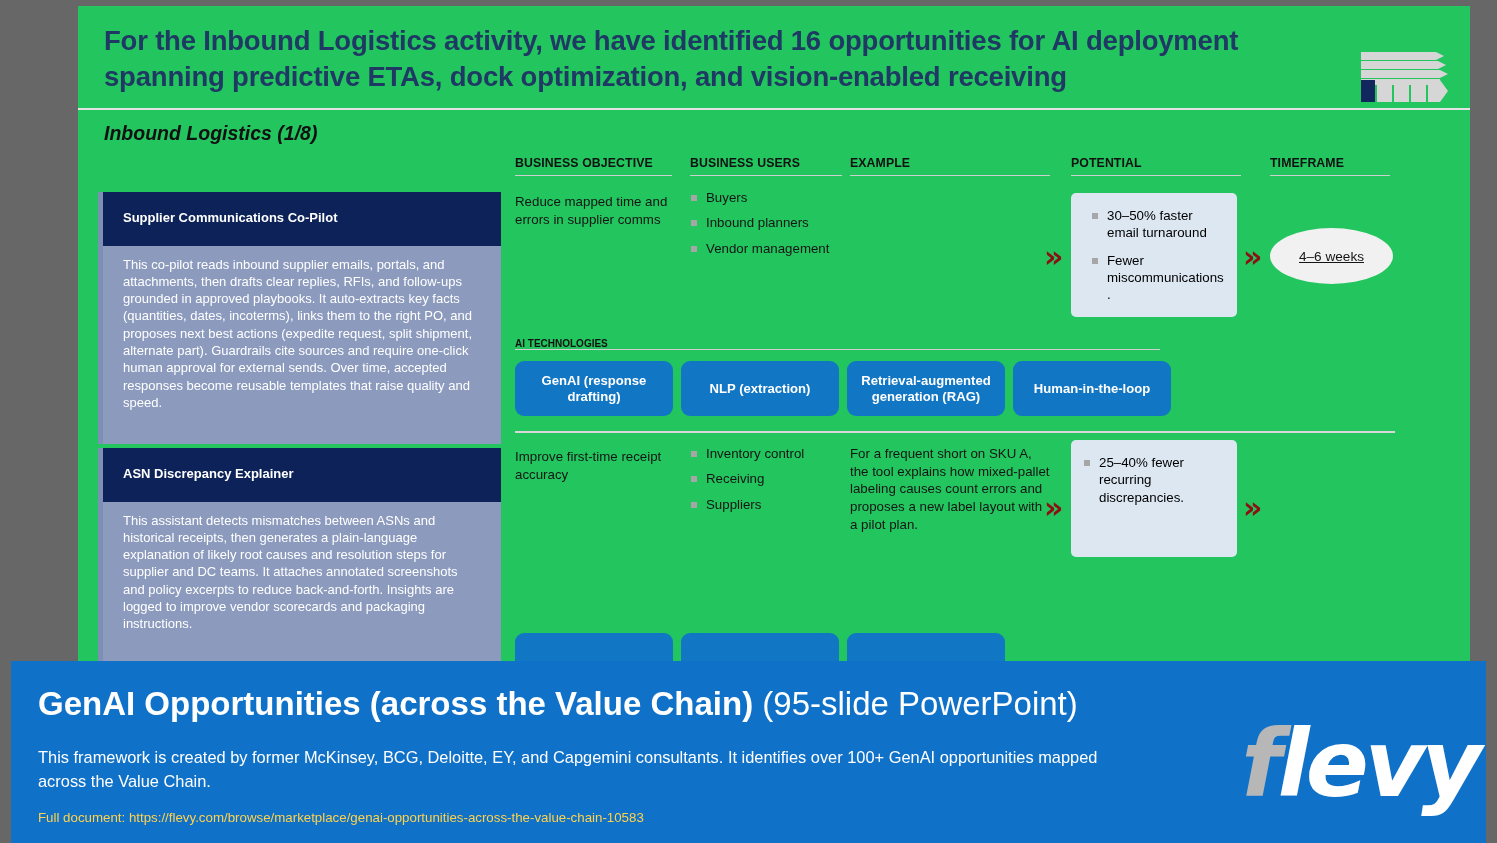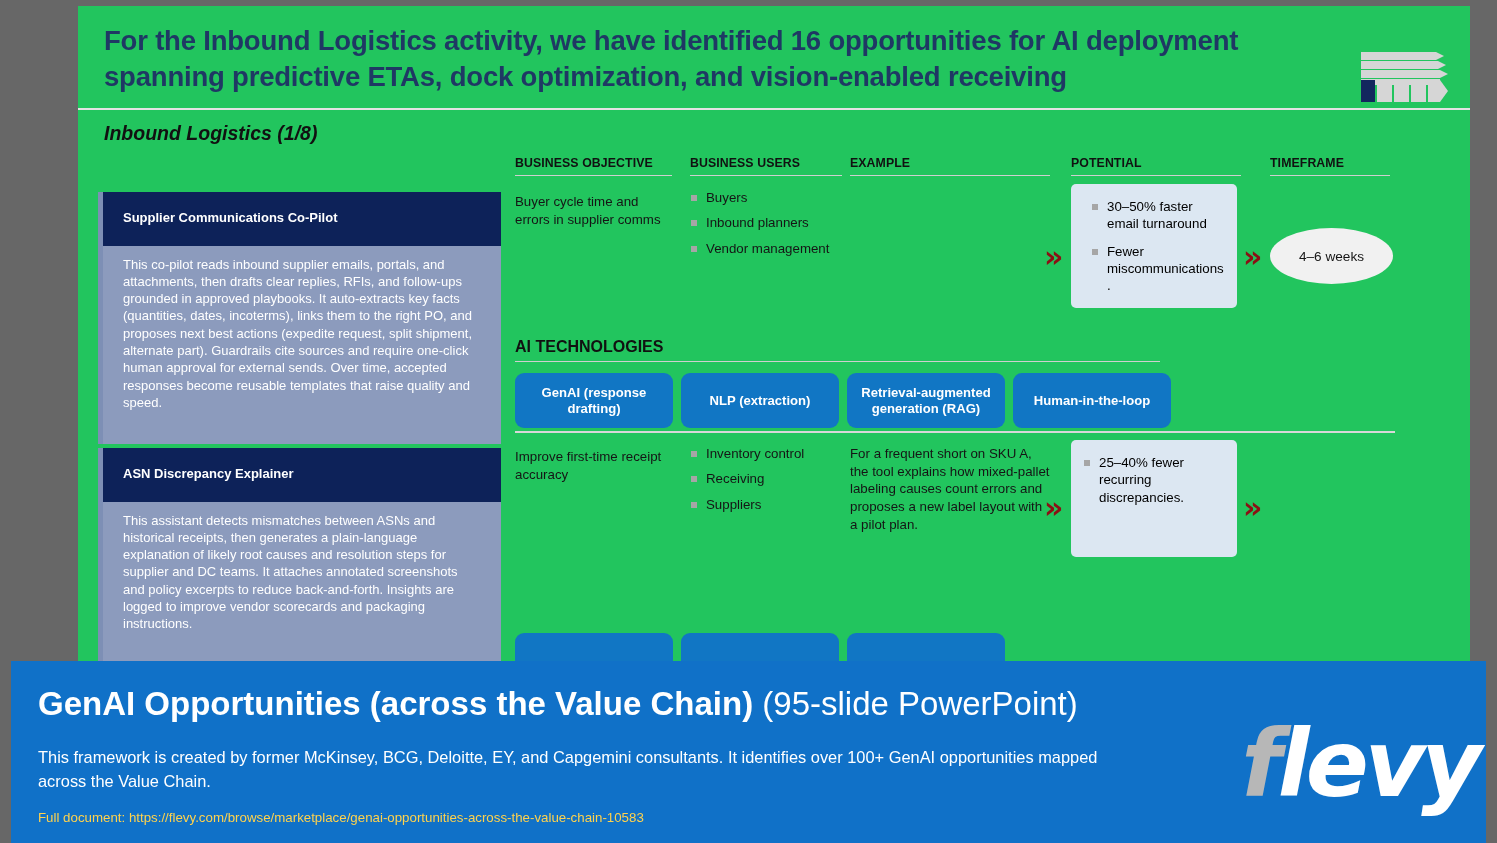--- a/index.html
+++ b/index.html
@@ -193,24 +193,23 @@
     color: #151515;
   }
 
   
   .ai-tech {
     position: absolute;
     left: 437px;
     width: 880px;
   }
   .ai-tech-label {
-    font-size: 16px;
+    font-size: 10px;
     font-weight: bold;
     color: #111111;
-    padding-bottom: 5px;
     border-bottom: 1.5px solid #cfcfcf;
     width: 645px;
   }
   .ai-pills {
     display: flex;
     gap: 8px;
     margin-top: 11px;
   }
   .pill {
     background: #1176c4;
@@ -328,43 +327,43 @@
         <div class="col-head ch-timeframe">TIMEFRAME</div>
       </div>
 
       <div class="opp-row" style="height:280px;">
 
         <div class="opp-card" style="top:36px; height:252px;">
           <div class="opp-card-title">Supplier Communications Co-Pilot</div>
           <div class="opp-card-body">This co-pilot reads inbound supplier emails, portals, and attachments, then drafts clear replies, RFIs, and follow-ups grounded in approved playbooks. It auto-extracts key facts (quantities, dates, incoterms), links them to the right PO, and proposes next best actions (expedite request, split shipment, alternate part). Guardrails cite sources and require one-click human approval for external sends. Over time, accepted responses become reusable templates that raise quality and speed.</div>
         </div>
 
-        <div class="col col-objective" style="top:37px;">Buyer cycle time and errors in supplier comms</div>
+        <div class="col col-objective" style="top:37px;">Reduce mapped time and errors in supplier comms</div>
 
         <div class="col col-users" style="top:33px;">
           <ul class="bullets">
             <li>Buyers</li>
             <li>Inbound planners</li>
             <li>Vendor management</li>
           </ul>
         </div>
 
 
         <div class="chev" style="left:966px; top:86px;">»</div>
 
-        <div class="potential-box" style="top:28px;padding-left:20px;">
+        <div class="potential-box" style="top:37px;padding-left:20px;">
           <ul class="bullets">
             <li>30–50% faster email turnaround</li>
             <li>Fewer miscommunications .</li>
           </ul>
         </div>
 
         <div class="chev" style="left:1165px; top:86px;">»</div>
 
-        <div class="tf-oval" style="left:1192px; top:72px;">4–6 weeks</div>
+        <div class="tf-oval" style="left:1192px; top:72px;text-decoration:underline;">4–6 weeks</div>
 
         <div class="ai-tech" style="top:182px;">
           <div class="ai-tech-label">AI TECHNOLOGIES</div>
           <div class="ai-pills">
             <div class="pill w1">GenAI (response drafting)</div>
             <div class="pill w3">NLP (extraction)</div>
             <div class="pill w2">Retrieval-augmented generation (RAG)</div>
             <div class="pill w4">Human-in-the-loop</div>
           </div>
         </div>

